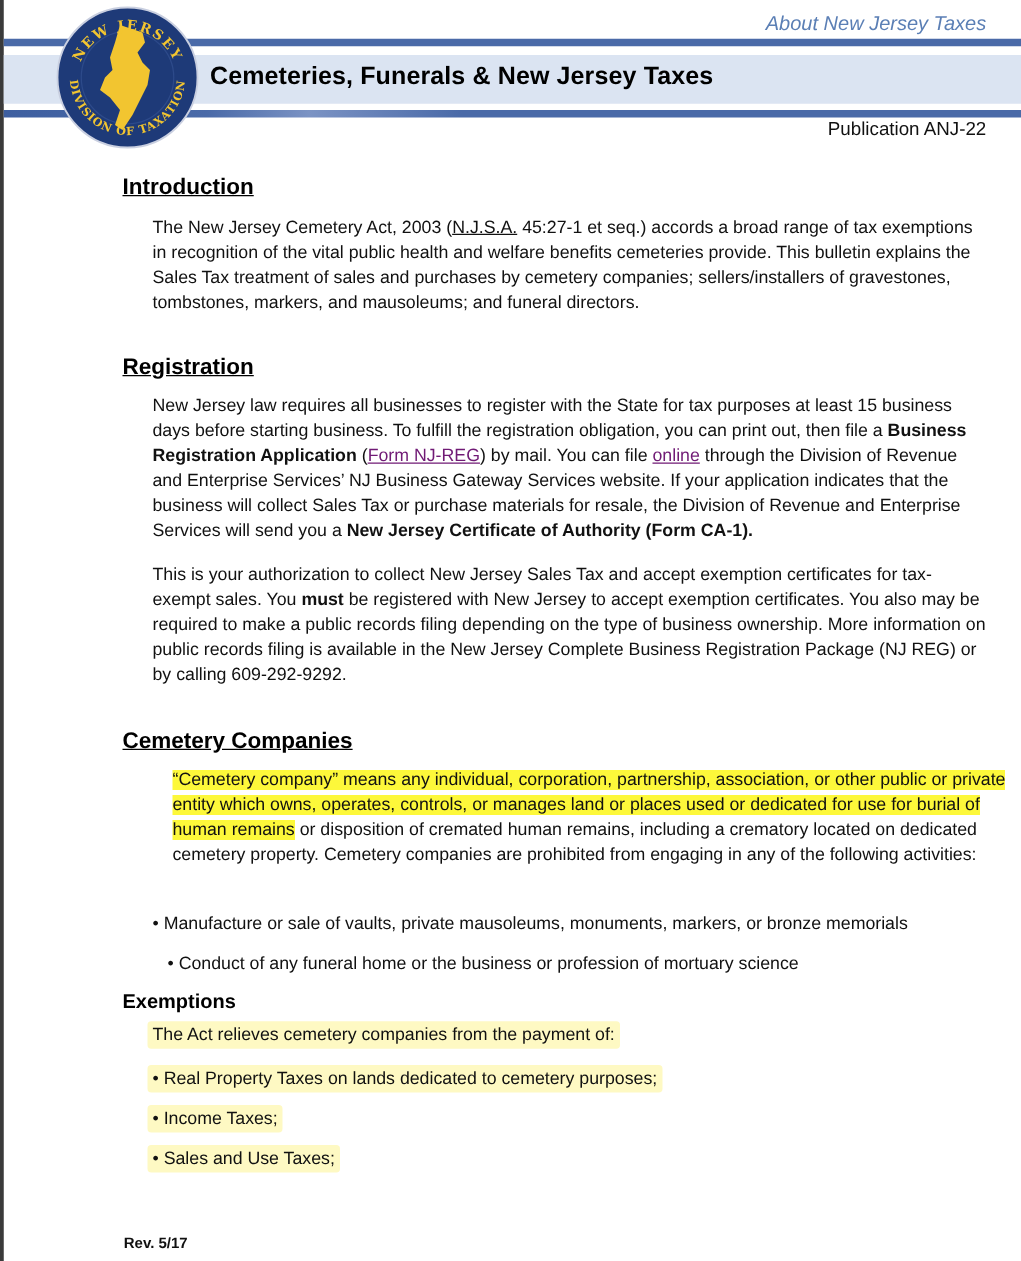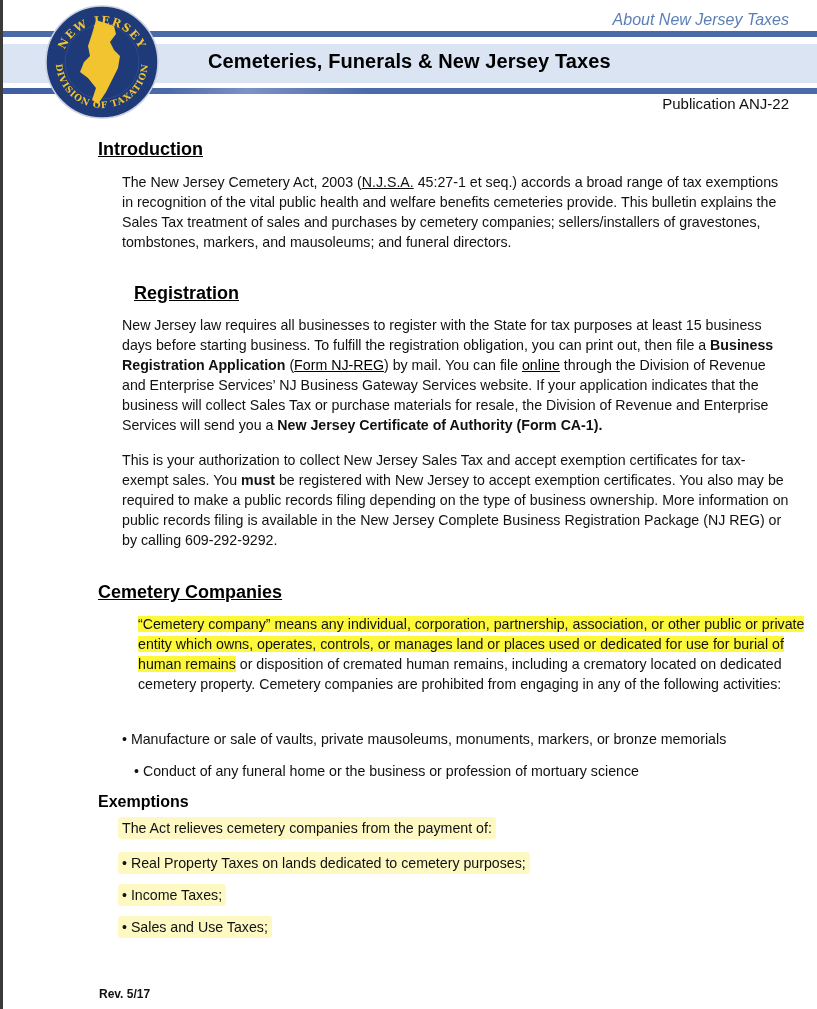--- a/index.html
+++ b/index.html
@@ -6,30 +6,30 @@
   html, body { width: 817px; height: 1009px; overflow: hidden; background: #ffffff; }
   body { font-family: "Liberation Sans", sans-serif; color: #111; position: relative; }
   .left-edge { position: absolute; left: 0; top: 0; width: 3px; height: 1009px; background: #3a3a3a; }
 
   
   .about { position: absolute; top: 11px; right: 28px; font-style: italic; font-size: 16px; color: #5b7fb5; }
   .band-top { position: absolute; left: 3px; right: 0; top: 31px; height: 6px; background: #4a6aa8; }
   .band-mid { position: absolute; left: 3px; right: 0; top: 44px; height: 39px; background: #dbe4f2; }
   .band-bot { position: absolute; left: 3px; right: 0; top: 88px; height: 6px;
               background: linear-gradient(to right, #3e5fa0 0%, #4a6aa8 20%, #7b93c4 30%, #4a6aa8 45%, #4a6aa8 100%); }
-  .doc-title { position: absolute; left: 168px; top: 50px; font-size: 20px; font-weight: bold; color: #000; letter-spacing: 0.1px; margin-left: 40px; }
+  .doc-title { position: absolute; left: 168px; top: 50px; font-size: 20px; font-weight: bold; color: #000; letter-spacing: 0.1px; }
   .pub { position: absolute; right: 28px; top: 95px; font-size: 15px; color: #111; }
   .seal { position: absolute; left: 44px; top: 4px; width: 116px; height: 116px; }
 
   
   .h1 { position: absolute; left: 98px; font-size: 18px; font-weight: bold; text-decoration: underline; color: #000; }
   .h2 { position: absolute; left: 98px; font-size: 16px; font-weight: bold; color: #000; }
   .para { position: absolute; left: 122px; width: 668px; font-size: 14.2px; line-height: 20px; color: #111; }
   .para b { font-weight: bold; }
-  .link { color: #000000; text-decoration: underline; text-align: center; }
+  .link { color: #701a75; text-decoration: underline; text-align: center; }
   .ul { text-decoration: underline; }
   .hl { background: #fdf83a; }
   .bullet { position: absolute; left: 122px; font-size: 14.2px; line-height: 20px; color: #111; }
   .bullet-hl { position: absolute; left: 118px; font-size: 14.2px; line-height: 22px; color: #111; background: #fef9c3; padding: 0 4px; border-radius: 3px; }
   .rev { position: absolute; left: 99px; top: 987px; font-size: 12px; font-weight: bold; color: #111; }
 </style>
 </head>
 <body>
 
 <div class="left-edge"></div>
@@ -55,21 +55,21 @@
   <text font-family="DejaVu Serif, serif" font-size="9" font-weight="bold" fill="#f2c530" letter-spacing="0.8">
     <textPath href="#arcBot" startOffset="50%" text-anchor="middle">DIVISION OF TAXATION</textPath>
   </text>
 </svg>
 
 <div class="h1" style="top:139px;">Introduction</div>
 <div class="para" style="top:172px;">
   <span>The New Jersey Cemetery Act, 2003 (</span><span class="ul">N.J.S.A.</span><span> 45:27-1 et seq.) accords a broad range of tax exemptions in recognition of the vital public health and welfare benefits cemeteries provide. This bulletin explains the Sales Tax treatment of sales and purchases by cemetery companies; sellers/installers of gravestones, tombstones, markers, and mausoleums; and funeral directors.</span>
 </div>
 
-<div class="h1" style="top:283px;margin-left:36px;">Registration</div>
+<div class="h1" style="top:283px;">Registration</div>
 <div class="para" style="top:315px;">
   <span>New Jersey law requires all businesses to register with the State for tax purposes at least 15 business days before starting business. To fulfill the registration obligation, you can print out, then file a </span><b>Business Registration Application</b><span> (</span><a class="link">Form NJ-REG</a><span>) by mail. You can file </span><a class="link">online</a><span> through the Division of Revenue and Enterprise Services’ NJ Business Gateway Services website. If your application indicates that the business will collect Sales Tax or purchase materials for resale, the Division of Revenue and Enterprise Services will send you a </span><b>New Jersey Certificate of Authority (Form CA-1).</b>
 </div>
 <div class="para" style="top:450px;">
   <span>This is your authorization to collect New Jersey Sales Tax and accept exemption certificates for tax-exempt sales. You </span><b>must</b><span> be registered with New Jersey to accept exemption certificates. You also may be required to make a public records filing depending on the type of business ownership. More information on public records filing is available in the New Jersey Complete Business Registration Package (NJ REG) or by calling 609-292-9292.</span>
 </div>
 
 <div class="h1" style="top:582px;">Cemetery Companies</div>
 <div class="para" style="top:614px;margin-left:16px;">
   <span class="hl">“Cemetery company” means any individual, corporation, partnership, association, or other public or private entity which owns, operates, controls, or manages land or places used or dedicated for use for burial of human remains</span><span> or disposition of cremated human remains, including a crematory located on dedicated cemetery property. Cemetery companies are prohibited from engaging in any of the following activities:</span>

